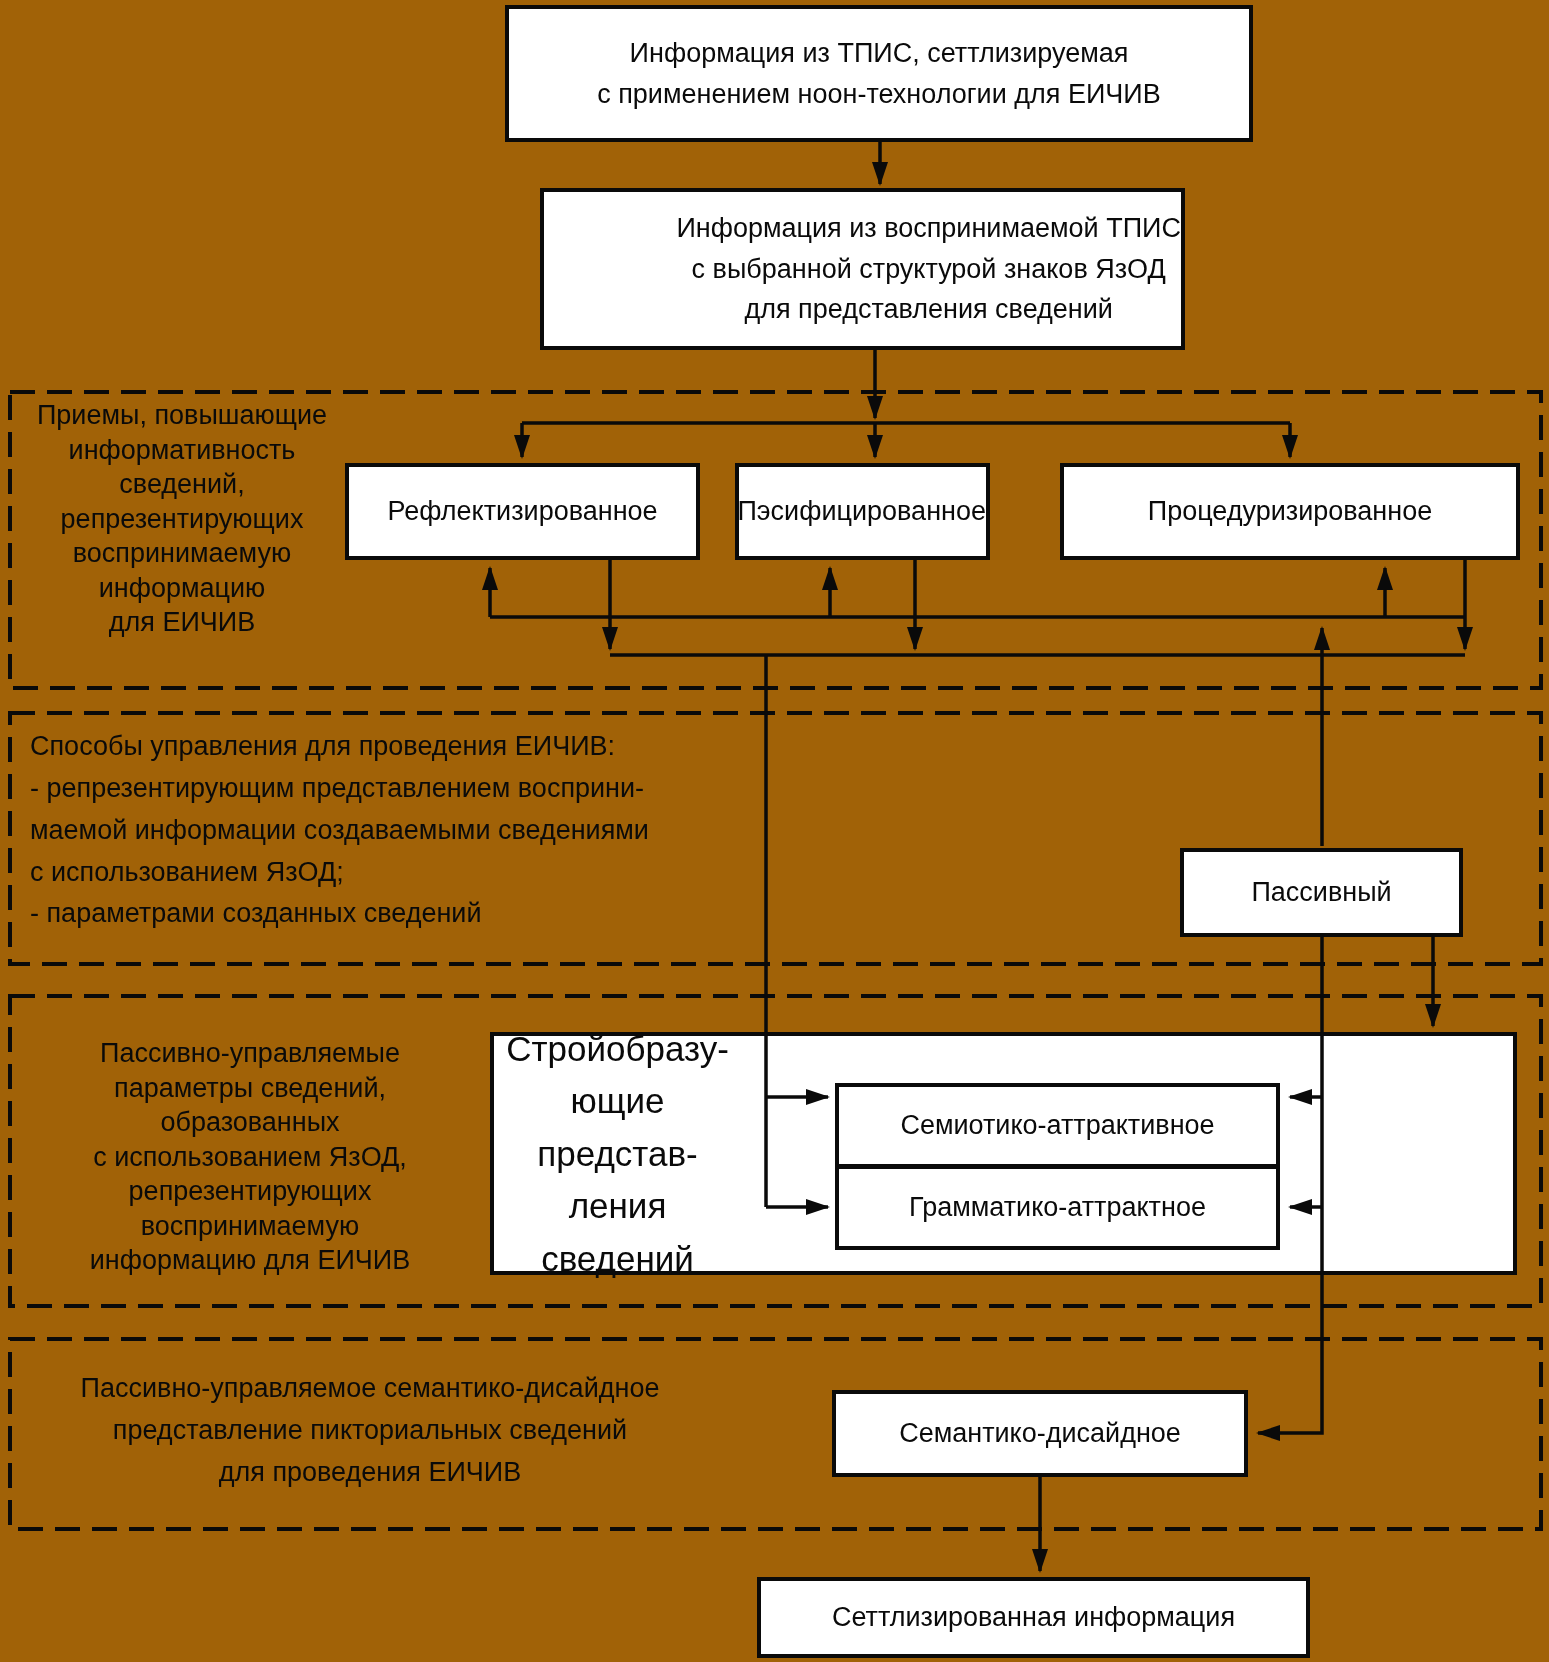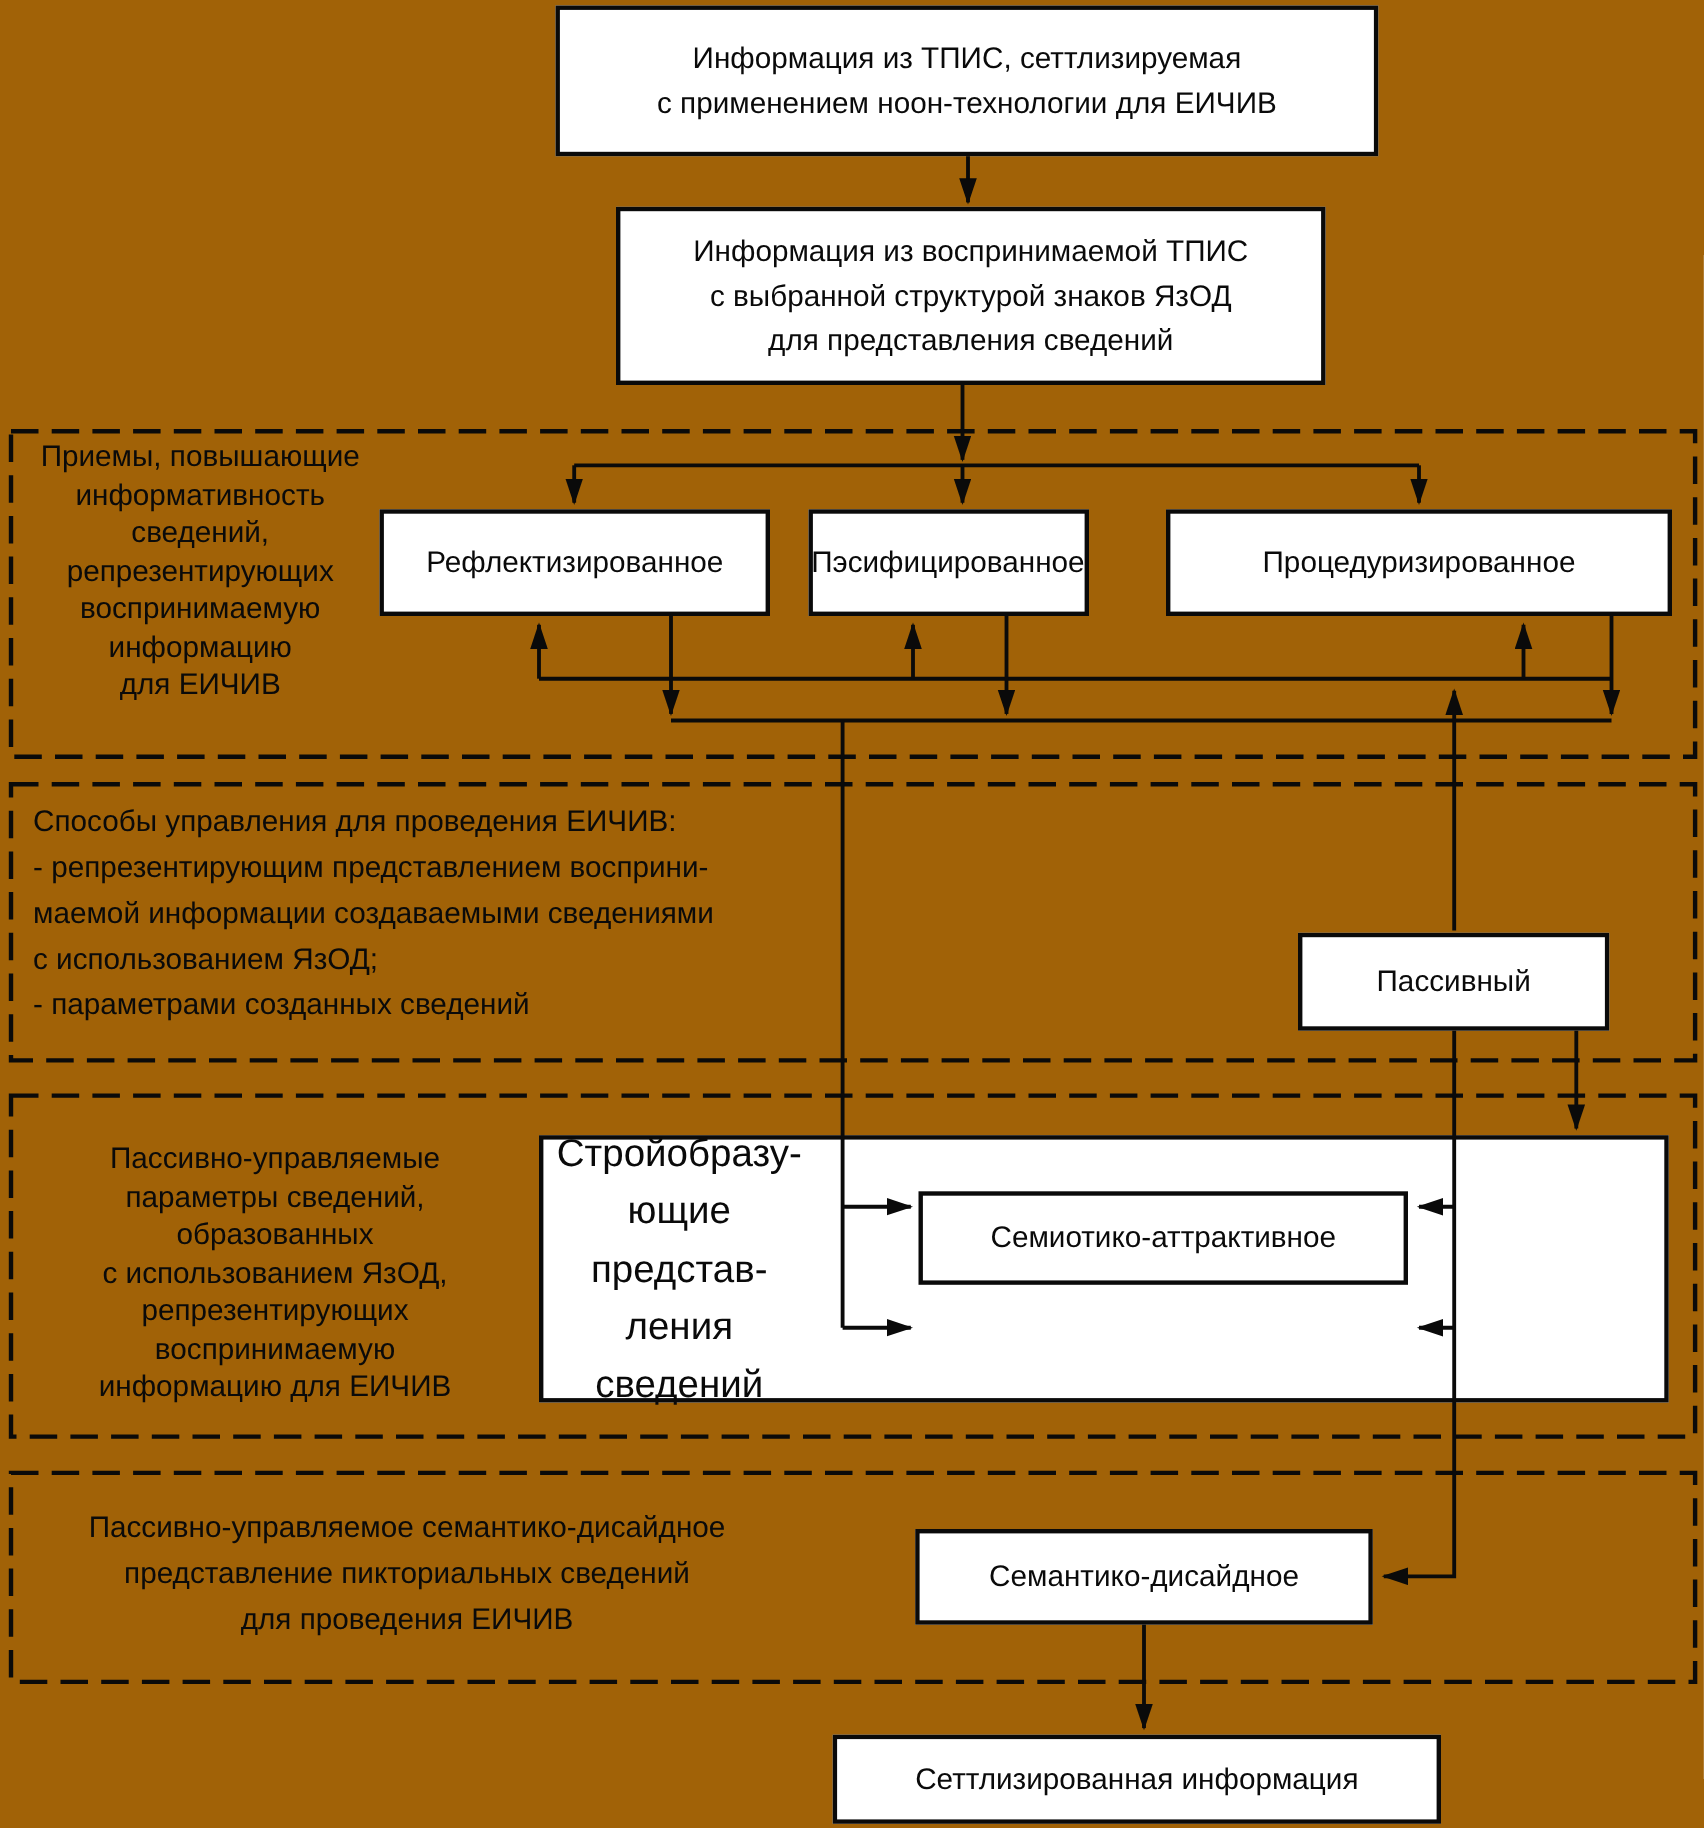--- a/index.html
+++ b/index.html
@@ -31,21 +31,21 @@
 </head>
 <body>
 
 <div id="canvas">
 
   <div class="node" style="left:505px;top:5px;width:748px;height:137px;">
     <span class="t">Информация из ТПИС, сеттлизируемая
 с применением ноон-технологии для ЕИЧИВ</span>
   </div>
 
-  <div class="node" style="left:560px;top:188px;width:645px;height:162px;">
+  <div class="node" style="left:540px;top:188px;width:645px;height:162px;justify-content:flex-end;">
     <span class="t">Информация из воспринимаемой ТПИС
 с выбранной структурой знаков ЯзОД
 для представления сведений</span>
   </div>
 
   <div class="lbl" style="left:14px;top:398px;width:336px;">Приемы, повышающие
 информативность
 сведений,
 репрезентирующих
 воспринимаемую
@@ -80,20 +80,23 @@
 воспринимаемую
 информацию для ЕИЧИВ</div>
 
   <div class="node" style="left:490px;top:1032px;width:1027px;height:243px;"></div>
   <div class="flexlbl" style="left:495px;top:1040px;width:245px;height:228px;">Стройобразу-
 ющие представ-
 ления сведений</div>
 
   <div class="node" style="left:835px;top:1083px;width:445px;height:85px;">
     <span class="t">Семиотико-аттрактивное</span>
+  </div>
+  <div class="node" style="left:835px;top:1165px;width:445px;height:85px;">
+    <span class="t">Грамматико-аттрактное</span>
   </div>
 
   <div class="lbl loose" style="left:20px;top:1368px;width:700px;">Пассивно-управляемое семантико-дисайдное
 представление пикториальных сведений
 для проведения ЕИЧИВ</div>
 
   <div class="node" style="left:832px;top:1390px;width:416px;height:87px;">
     <span class="t">Семантико-дисайдное</span>
   </div>
 

